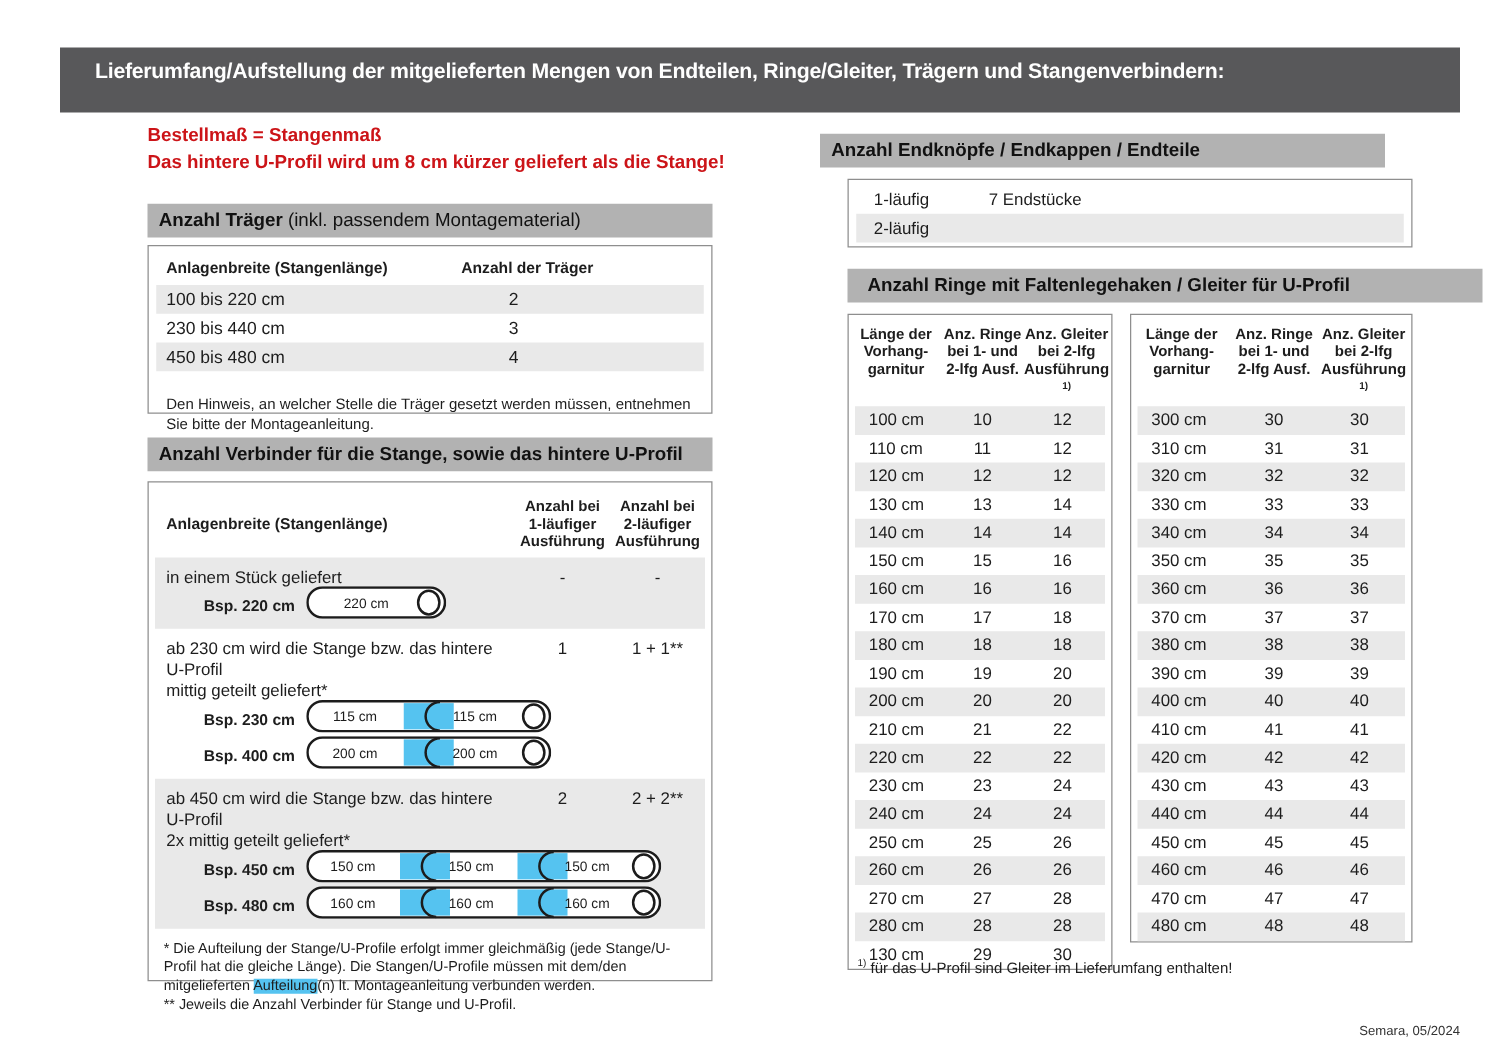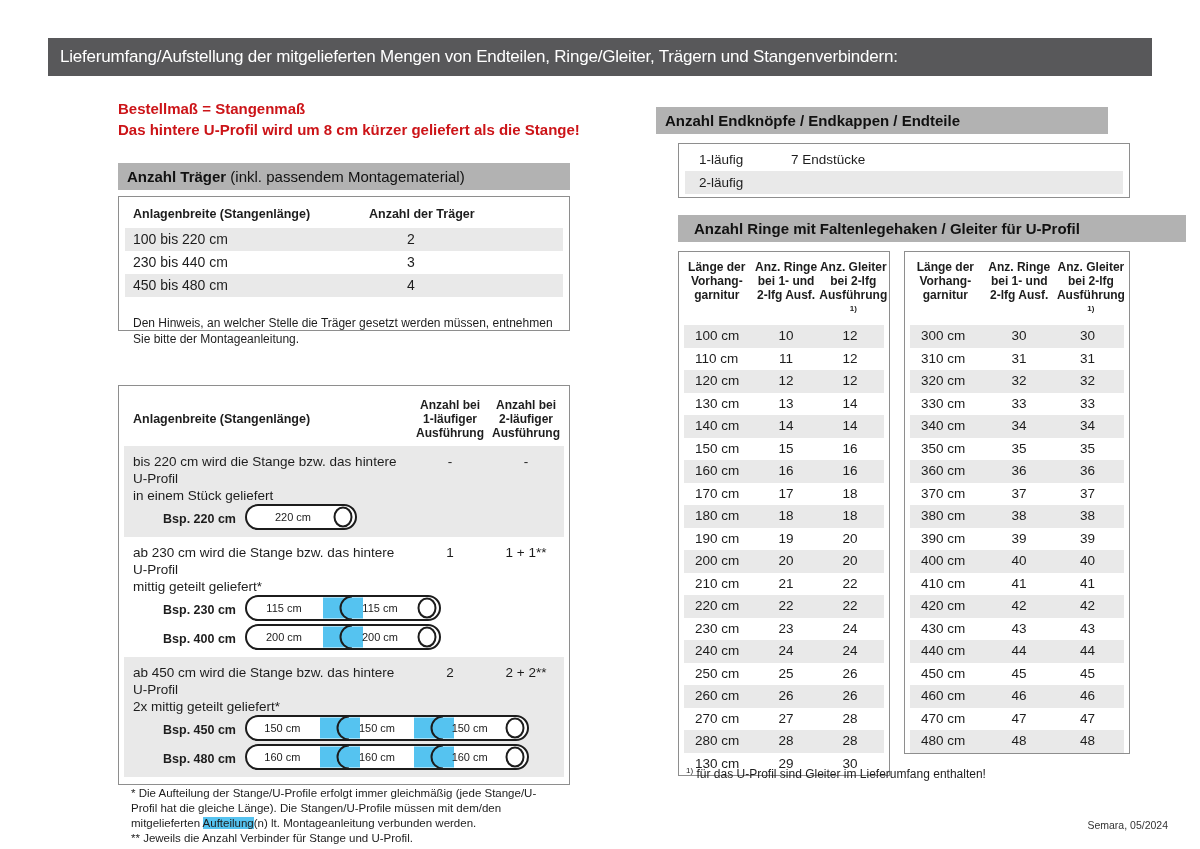--- a/index.html
+++ b/index.html
@@ -1,19 +1,19 @@
 <!DOCTYPE html>
 <html><head>
 <meta charset="utf-8">
 <style>
   html,body{margin:0;padding:0;background:#ffffff;}
   .page{position:relative;width:1200px;height:849px;background:#ffffff;
         font-family:"Liberation Sans",sans-serif;color:#1d1d1d;overflow:hidden;}
-  .titlebar{position:absolute;left:48px;top:38px;width:1092px;height:38px;line-height:38px;
-        background:#58585a;color:#ffffff;font-size:17px;font-weight:normal;padding-left:12px;letter-spacing:-0.2px;}
+  .titlebar{position:absolute;left:48px;top:38px;width:1092px;height:52px;line-height:38px;
+        background:#58585a;color:#ffffff;font-size:17px;font-weight:bold;padding-left:28px;letter-spacing:-0.2px;}
   .red-note{position:absolute;left:118px;top:98px;font-size:15px;line-height:21px;font-weight:bold;color:#cc1418;}
   .sec-head{position:absolute;height:27px;line-height:27px;background:#b2b2b2;color:#111;
         font-size:15px;font-weight:bold;padding-left:9px;box-sizing:border-box;}
   .sec-head .normal{font-weight:normal;}
   #head-traeger{left:118px;top:163px;width:452px;}
   #head-verbinder{left:118px;top:350px;width:452px;}
   #head-endteile{left:656px;top:107px;width:452px;}
   #head-ringe{left:678px;top:215px;width:508px;padding-left:16px;}
   .box{position:absolute;background:#fff;border:1px solid #8e8e8e;box-sizing:border-box;}
   #box-traeger{left:118px;top:196px;width:452px;height:135px;padding-top:6px;}
@@ -82,40 +82,40 @@
           <span class="c2">3</span>
         </div>
         <div class="t-row stripe">
           <span class="c1">450 bis 480 cm</span>
           <span class="c2">4</span>
         </div>
       </div>
     <div class="t-note">Den Hinweis, an welcher Stelle die Träger gesetzt werden müssen, entnehmen Sie bitte der Montageanleitung.</div>
   </div>
 
+  <div class="sec-head" id="head-verbinder">Anzahl Verbinder für die Stange, sowie das hintere U-Profil</div>
 
   <div class="box" id="box-verbinder">
     <div class="v-head">
       <span class="vh1">Anlagenbreite (Stangenlänge)</span>
       <span class="vhc" id="v-col2-head">
           <div>Anzahl bei</div>
           <div>1-läufiger</div>
           <div>Ausführung</div>
         </span>
       <span class="vhc" id="v-col3-head">
           <div>Anzahl bei</div>
           <div>2-läufiger</div>
           <div>Ausführung</div>
         </span>
     </div>
     <div id="verbinder-rows">
         <div class="v-row stripe">
           <div class="v-top">
             <div class="v-text">
-              <div>bis 220 cm wird die Stange bzw. das hintere U-Profil</div>
               <div>in einem Stück geliefert</div>
             </div>
             <div class="v-count">-</div>
             <div class="v-count">-</div>
           </div>
           <div class="v-ex">
             <div class="v-ex-label">Bsp. 220 cm</div>
             <div class="v-ex-rod"><svg width="112" height="26" viewBox="0 0 112 26">
                 <rect x="1" y="1" width="110" height="24" rx="12" fill="#ffffff" stroke="#1c1c1c" stroke-width="2"></rect>
                 <ellipse cx="98" cy="13" rx="8.5" ry="9.5" fill="#ffffff" stroke="#1c1c1c" stroke-width="2"></ellipse>

